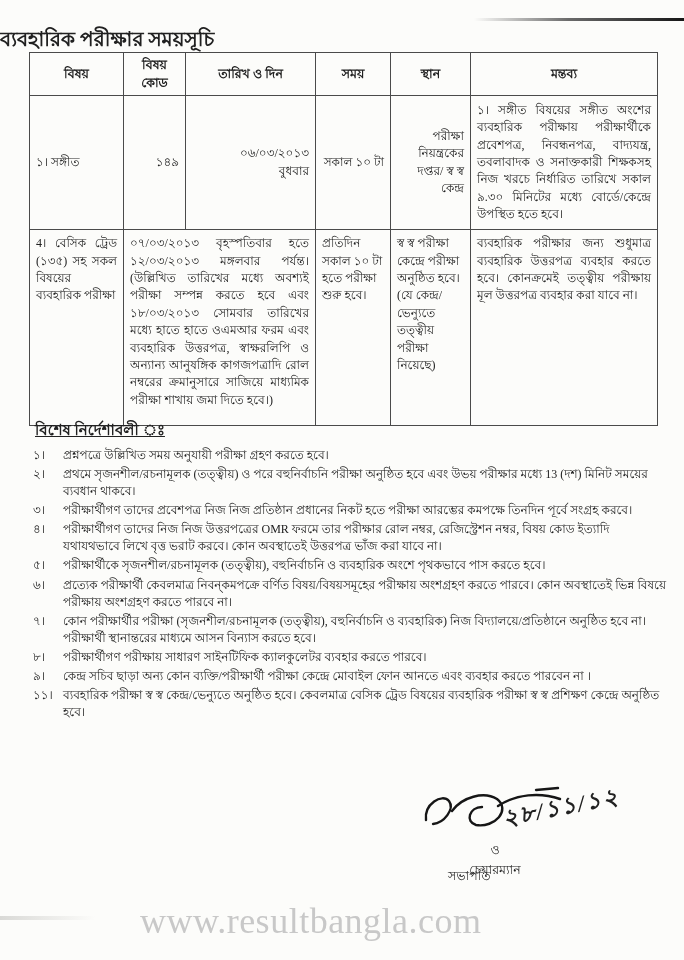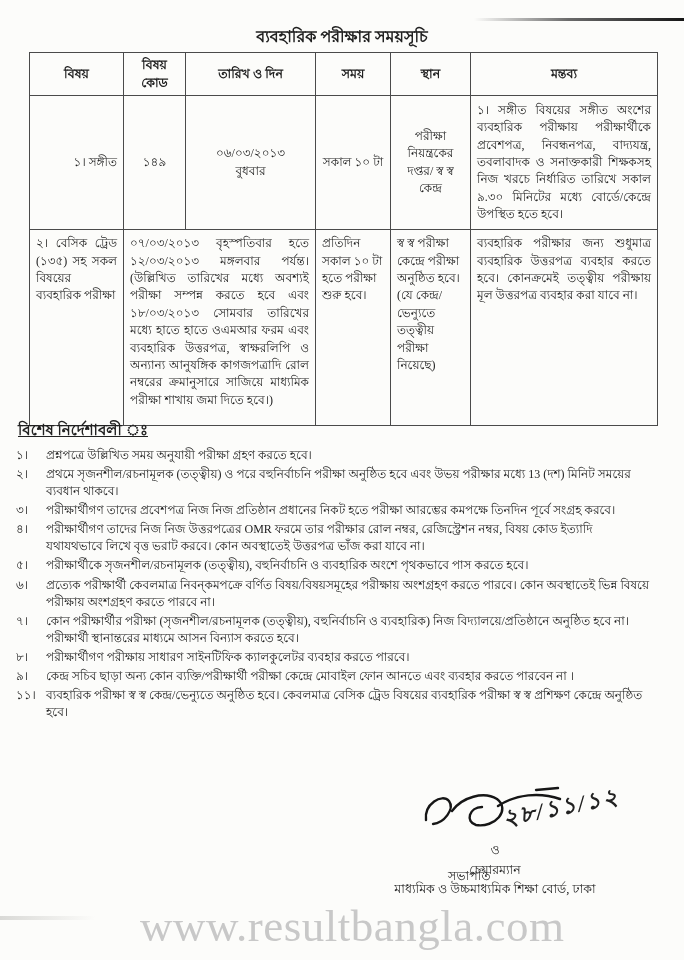--- a/index.html
+++ b/index.html
@@ -15,45 +15,45 @@
   .scan-line{
     position:absolute;top:18px;right:0;width:210px;height:3px;
     background:linear-gradient(to right, rgba(80,80,80,0), #6a6a6a 45%, #161616);
   }
   .scan-smudge{
     position:absolute;left:0;top:916px;width:95px;height:4px;
     background:linear-gradient(to right,#d9d9d6,rgba(220,220,218,0));
   }
   .doc-title{
     position:absolute;top:24px;left:0;width:684px;
-    text-align:center;font-size:16px;font-weight:bold;
+    text-align:left;font-size:20px;font-weight:bold;
   }
   
   table.sched{
     position:absolute;top:52px;left:29px;width:628px;
     border-collapse:collapse;table-layout:fixed;
     font-size:12px;line-height:1.45;
   }
   table.sched th, table.sched td{
     border:1px solid #4a4a4a;
     padding:3px 6px;
     vertical-align:middle;
     overflow:hidden;
   }
   table.sched th{font-weight:bold;text-align:center;height:32px;font-size:12.5px;}
   tr.r1{height:134px;}
   tr.r2{height:196px;}
-  td.c-subject{ text-align:right; }
-  td.c-center{ text-align:center; }
+  td.c-subject{ text-align:left; }
+  td.c-center{ text-align:right; }
   td.c-just{ text-align:justify; vertical-align:top; padding-top:5px; }
   tr.r2 td{ vertical-align:top; padding-top:5px; }
   tr.r2 td.c-subject{ text-align:justify; }
   
   .instructions{
-    position:absolute;top:420px;left:16px;width:634px;
+    position:absolute;top:420px;left:33px;width:634px;
     font-size:12px;line-height:1.42;
   }
   .inst-heading{
     font-size:15px;font-weight:bold;text-decoration:underline;
     margin:0 0 6px 2px;
   }
   .inst-item{display:flex;margin-bottom:2px;}
   .inst-item .num{flex:0 0 30px;}
   .inst-item .txt{flex:1;}
   
@@ -66,21 +66,21 @@
     position:absolute;left:172px;top:8px;
     font-size:23px;font-weight:bold;font-style:italic;
     transform:rotate(-11deg);letter-spacing:2px;white-space:nowrap;
   }
   .sig-role{position:absolute;left:118px;top:38px;font-size:12.5px;margin-top:46px;}
   .sig-lines{position:absolute;left:0;top:58px;width:330px;}
   .sig-lines div{margin-bottom:2px;}
   
   .watermark{
     position:absolute;left:140px;top:900px;width:544px;
-    font-size:45px;color:#c8c8c8;letter-spacing:0.5px;
+    font-size:36px;color:#c8c8c8;letter-spacing:0.5px;
     font-family:"Liberation Serif","DejaVu Serif",serif;
     white-space:nowrap;
   }
 </style>
 </head>
 <body>
 
 <div class="page">
 
   <div class="scan-line"></div>
@@ -110,21 +110,21 @@
       <td class="c-center">১৪৯</td>
       <td class="c-center">
         <div>০৬/০৩/২০১৩</div>
         <div>বুধবার</div>
       </td>
       <td class="c-center">সকাল ১০ টা</td>
       <td class="c-center">পরীক্ষা নিয়ন্ত্রকের দপ্তর/ স্ব স্ব কেন্দ্র</td>
       <td class="c-just">১। সঙ্গীত বিষয়ের সঙ্গীত অংশের ব্যবহারিক পরীক্ষায় পরীক্ষার্থীকে প্রবেশপত্র, নিবন্ধনপত্র, বাদ্যযন্ত্র, তবলাবাদক ও সনাক্তকারী শিক্ষকসহ নিজ খরচে নির্ধারিত তারিখে সকাল ৯.৩০ মিনিটের মধ্যে বোর্ডে/কেন্দ্রে উপস্থিত হতে হবে।</td>
     </tr>
     <tr class="r2">
-      <td class="c-subject">২। বেসিক ট্রেড (১৩৫) সহ সকল বিষয়ের ব্যবহারিক পরীক্ষা</td>
+      <td class="c-subject">4। বেসিক ট্রেড (১৩৫) সহ সকল বিষয়ের ব্যবহারিক পরীক্ষা</td>
       <td colspan="2" class="c-just">০৭/০৩/২০১৩ বৃহস্পতিবার হতে ১২/০৩/২০১৩ মঙ্গলবার পর্যন্ত। (উল্লিখিত তারিখের মধ্যে অবশ্যই পরীক্ষা সম্পন্ন করতে হবে এবং ১৮/০৩/২০১৩ সোমবার তারিখের মধ্যে হাতে হাতে ওএমআর ফরম এবং ব্যবহারিক উত্তরপত্র, স্বাক্ষরলিপি ও অন্যান্য আনুষঙ্গিক কাগজপত্রাদি রোল নম্বরের ক্রমানুসারে সাজিয়ে মাধ্যমিক পরীক্ষা শাখায় জমা দিতে হবে।)</td>
       <td>প্রতিদিন সকাল ১০ টা হতে পরীক্ষা শুরু হবে।</td>
       <td>স্ব স্ব পরীক্ষা কেন্দ্রে পরীক্ষা অনুষ্ঠিত হবে। (যে কেন্দ্র/ ভেন্যুতে তত্ত্বীয় পরীক্ষা নিয়েছে)</td>
       <td class="c-just">ব্যবহারিক পরীক্ষার জন্য শুধুমাত্র ব্যবহারিক উত্তরপত্র ব্যবহার করতে হবে। কোনক্রমেই তত্ত্বীয় পরীক্ষায় মূল উত্তরপত্র ব্যবহার করা যাবে না।</td>
     </tr>
   </tbody>
     </table>
 
   <div class="instructions">
     <div class="inst-heading">বিশেষ নির্দেশাবলী ঃ</div>
@@ -178,21 +178,20 @@
         <path d="M34 27 C44 13 66 7 79 15 C93 26 77 44 58 41 C47 38 51 23 64 23"></path>
         <path d="M80 22 C98 10 122 8 142 15"></path>
         <path d="M118 6 L140 4"></path>
       </g>
     </svg>
     <div class="sig-date">২৮/১১/১২</div>
     <div class="sig-role">সভাপতি</div>
     <div class="sig-lines">
       <div>ও</div>
       <div>চেয়ারম্যান</div>
-      <div>মাধ্যমিক ও উচ্চমাধ্যমিক শিক্ষা বোর্ড, ঢাকা</div>
     </div>
   </div>
 
   <div class="scan-smudge"></div>
 
   <div class="watermark">www.resultbangla.com</div>
 
 </div>
 
 </body></html>

